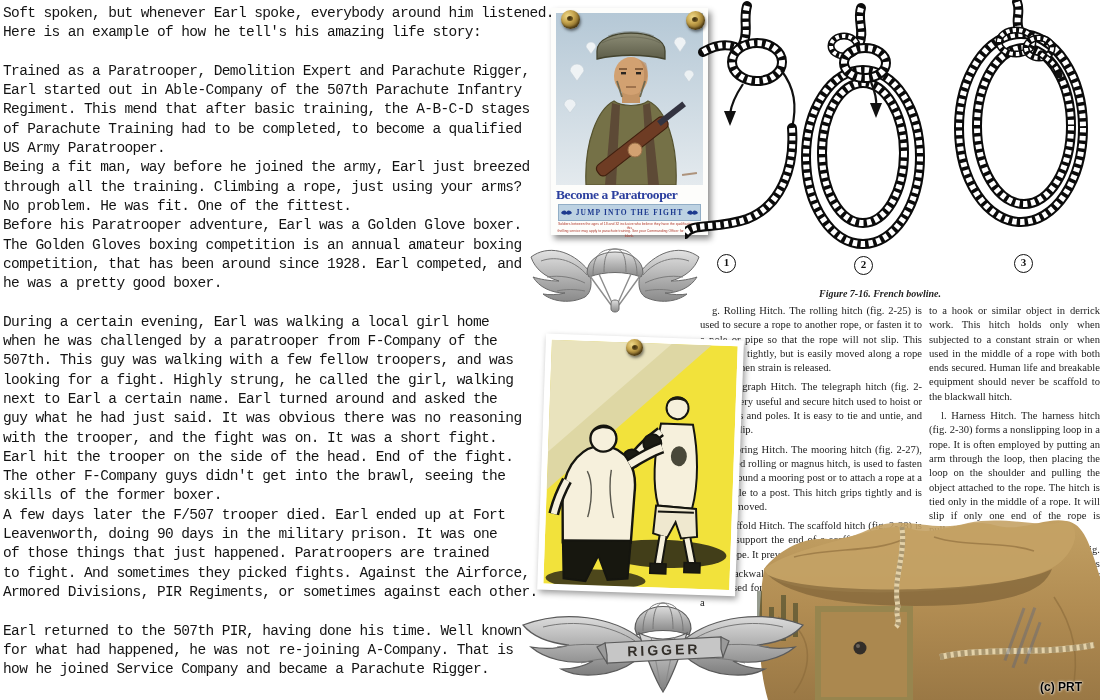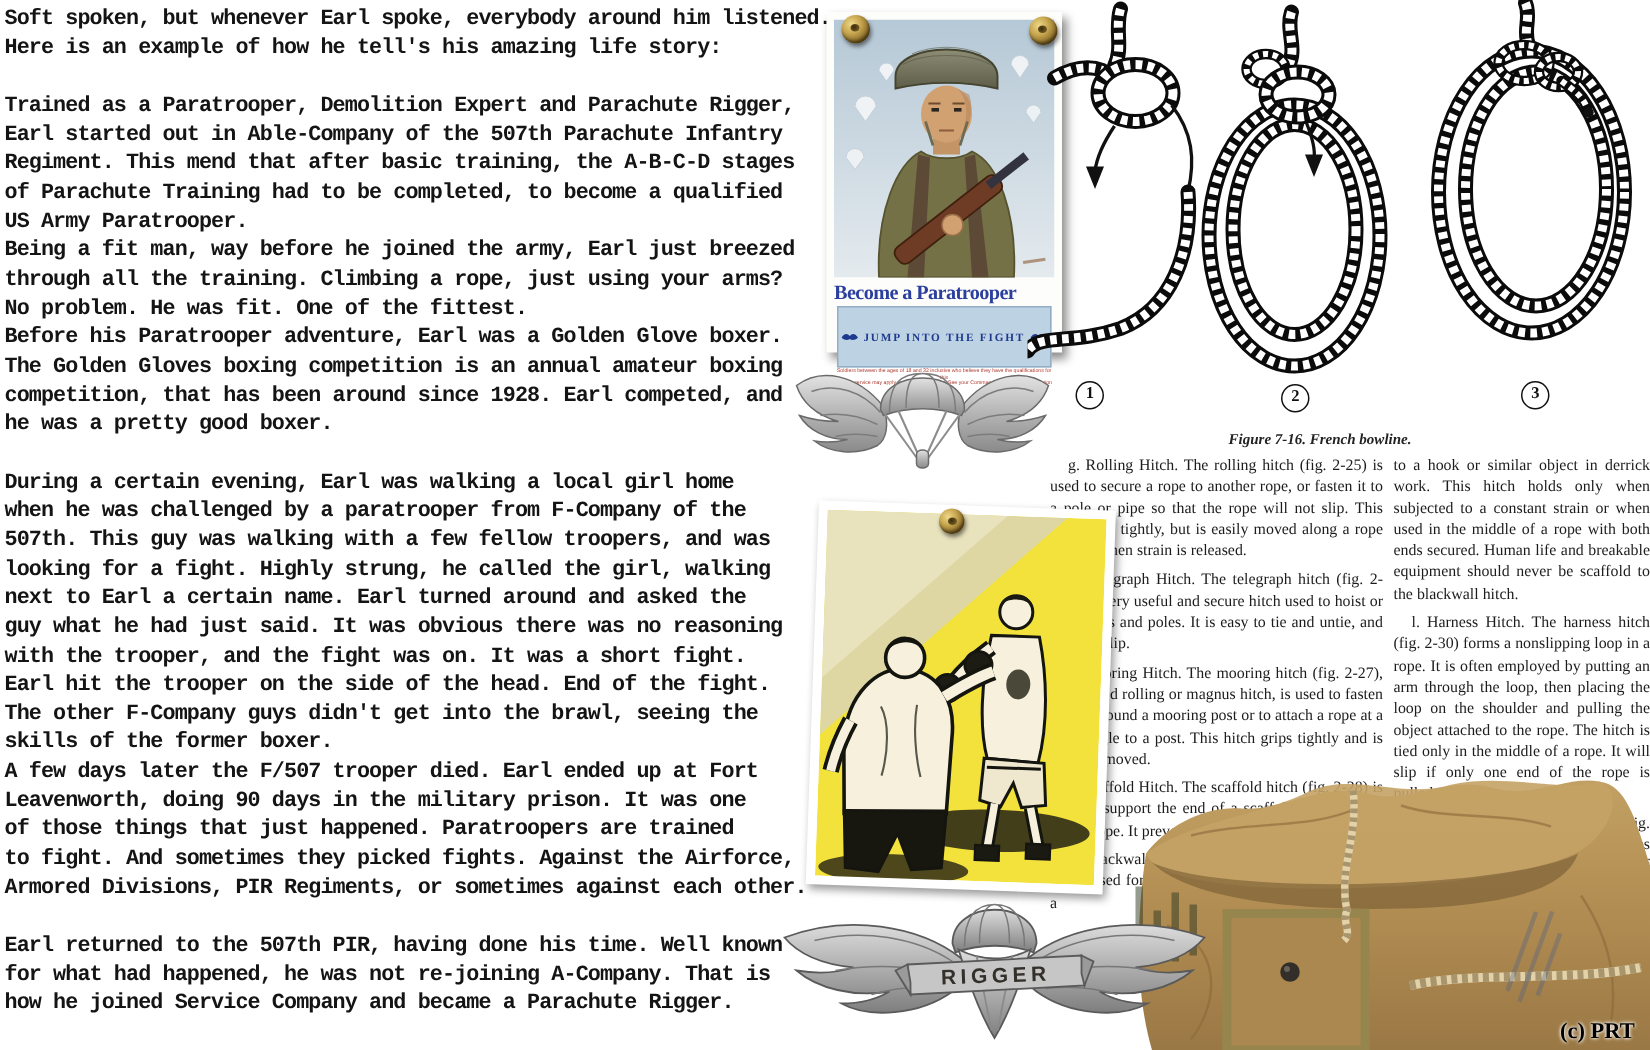--- a/index.html
+++ b/index.html
@@ -1,20 +1,20 @@
 <!DOCTYPE html>
 <html><head>
 <meta charset="utf-8">
 <style>
   html,body{margin:0;padding:0;background:#fff;}
   #canvas{position:relative;width:1100px;height:700px;background:#fff;overflow:hidden;
           font-family:"Liberation Sans",sans-serif;}
   
   .story{position:absolute;left:3px;top:4px;width:552px;
-         font-family:"Liberation Mono",monospace;font-weight:700;
+         font-family:"Liberation Mono",monospace;font-weight:400;
          font-size:14.5px;letter-spacing:-0.6px;line-height:19.3px;
          color:#141414;white-space:pre;}
   
   .knots{position:absolute;left:685px;top:0;width:415px;height:255px;z-index:3;pointer-events:none;}
   .ropeO{fill:none;stroke:#0b0b0b;stroke-width:10;stroke-linecap:round;}
   .ropeI{fill:none;stroke:#ffffff;stroke-width:6;stroke-linecap:butt;stroke-dasharray:4.5 3.5;}
   .ropeOs{fill:none;stroke:#0b0b0b;stroke-width:7;stroke-linecap:round;}
   .ropeIs{fill:none;stroke:#fff;stroke-width:4;stroke-dasharray:3.5 3;}
   .thin{fill:none;stroke:#111;stroke-width:2.2;}
   .stepnum{position:absolute;z-index:3;width:17px;height:17px;border:1.6px solid #111;border-radius:50%;
@@ -30,42 +30,42 @@
   .mcol p.noindent{text-indent:0;}
   #mleft{left:700px;width:222px;}
   #mright{left:929px;width:171px;}
   
   .poster{position:absolute;left:551px;top:8px;width:157px;height:227px;background:#fdfdfb;
           box-shadow:3px 4px 6px rgba(0,0,0,.45);z-index:1;padding:5px 5px 0 5px;box-sizing:border-box;}
   .poster .illo{width:147px;height:172px;display:block;}
   .poster .title{font-family:"Liberation Serif",serif;font-weight:700;font-size:13.5px;
                  color:#2b3f9e;text-align:left;margin-top:2px;letter-spacing:-0.4px;}
   .poster .banner{margin:1px 2px;background:#bdd2e2;border:1px solid #92aec6;
-                  display:flex;align-items:center;justify-content:center;gap:4px;padding:15px 0;}
+                  display:flex;align-items:center;justify-content:center;gap:4px;padding:3px 0;}
   .poster .banner span{font-family:"Liberation Serif",serif;font-weight:700;font-size:7.5px;
                   letter-spacing:1.2px;color:#1d3a8f;}
   .fineprint{color:#b03a2e;font-size:6px;line-height:6.5px;text-align:center;
              transform:scale(.58);transform-origin:50% 0;width:172%;margin-left:-36%;}
   .pin{position:absolute;width:19px;height:19px;border-radius:50%;z-index:6;
        background:radial-gradient(circle at 35% 32%, #efd98a 0%, #c8a750 35%, #7a5c1e 75%, #4a3710 100%);
        box-shadow:1px 2px 3px rgba(0,0,0,.5), inset -1px -2px 2px rgba(0,0,0,.4);}
   .pin:after{content:"";position:absolute;left:6px;top:6px;width:6px;height:5px;border-radius:50%;
        background:radial-gradient(circle at 40% 40%, #3a2c0c, #8a6d2c);}
   
   .wingsbadge{position:absolute;left:527px;top:235px;z-index:2;}
   .riggerbadge{position:absolute;left:517px;top:595px;z-index:5;}
   
   .boxpic{position:absolute;left:546px;top:337px;width:198px;height:256px;z-index:4;
           transform:rotate(2deg);transform-origin:50% 0;background:#fff;padding:6px;
           box-sizing:border-box;box-shadow:2px 3px 6px rgba(0,0,0,.4);}
   .boxpic svg{display:block;width:186px;height:244px;}
   
   .bag{position:absolute;left:754px;top:517px;z-index:4;}
   .copyright{position:absolute;left:1040px;top:680px;z-index:7;
-             font-family:Liberation Serif, serif;font-weight:700;font-size:15px;color:#000;
+             font-family:Liberation Sans, sans-serif;font-weight:700;font-size:12px;color:#000;
              text-shadow:0 0 2px #fff,0 0 3px #fff;}
 </style>
 </head>
 <body>
 
 <div id="canvas">
 
   <div class="story">Soft spoken, but whenever Earl spoke, everybody around him listened.
 Here is an example of how he tell's his amazing life story:
 

